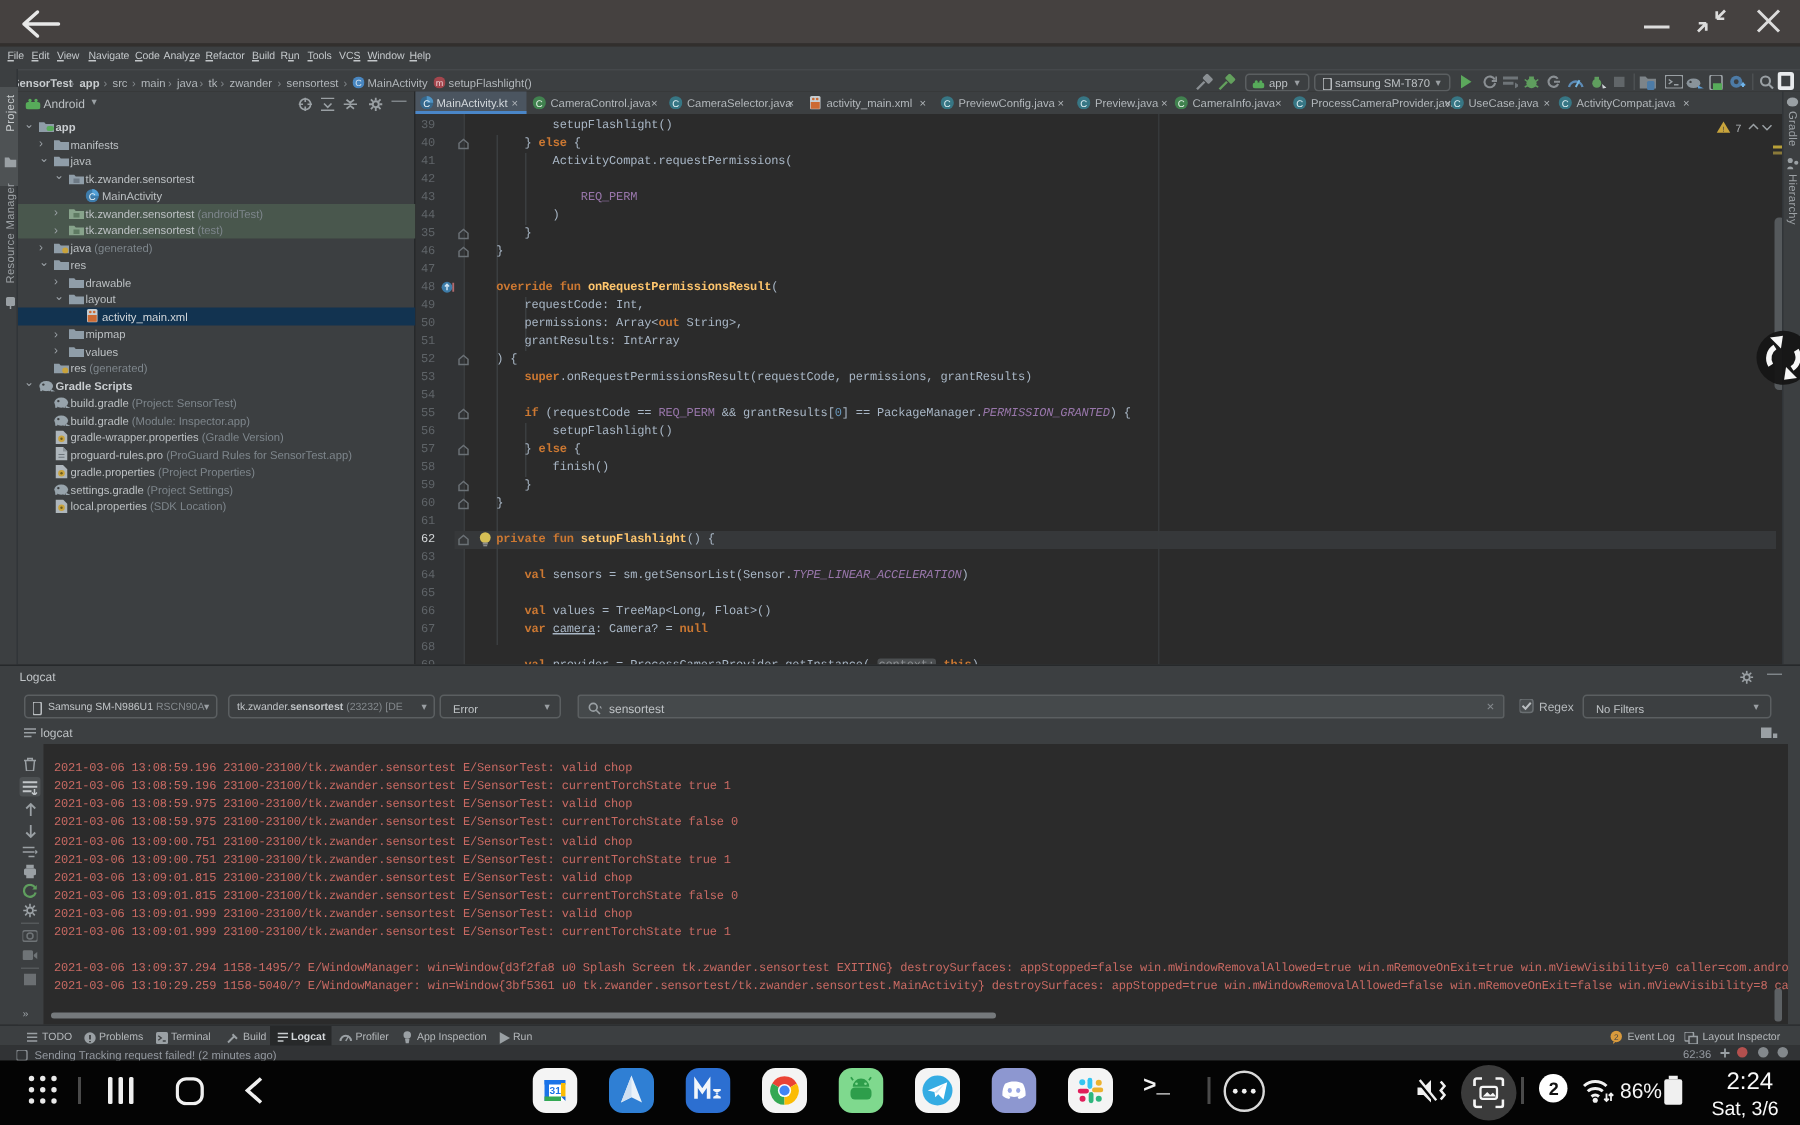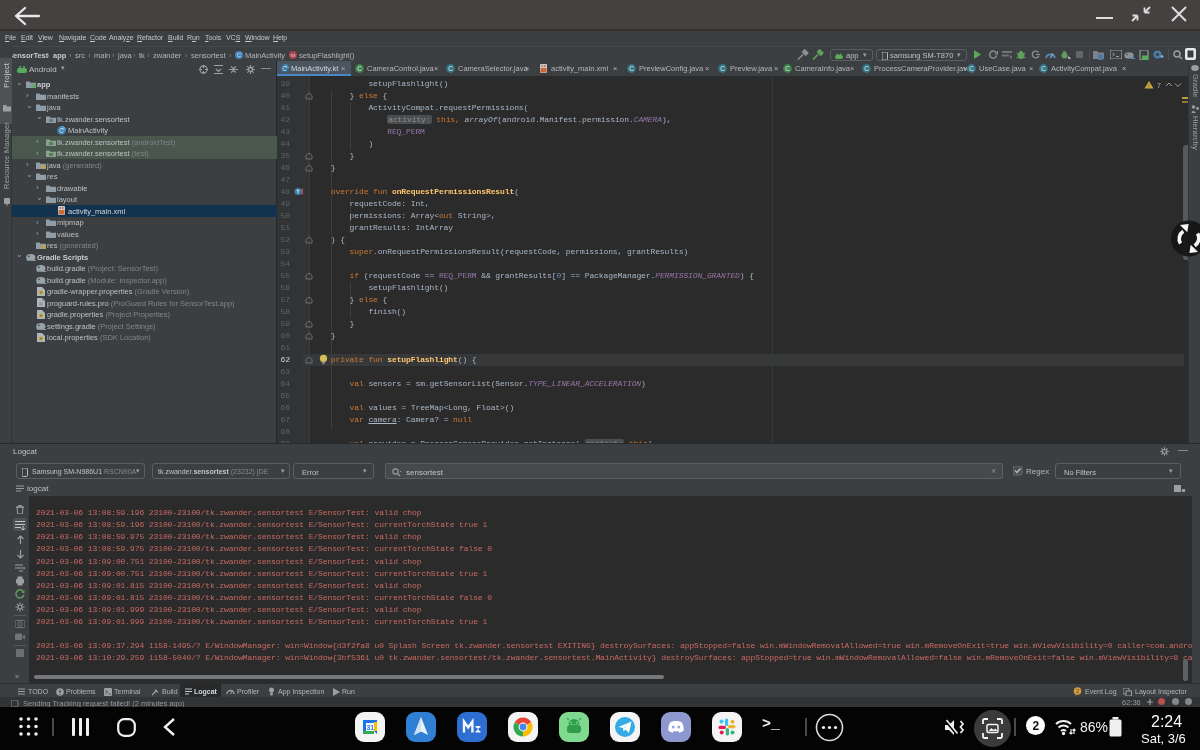--- a/index.html
+++ b/index.html
@@ -26,21 +26,21 @@
 .trow .lbl{position:absolute;top:1.5px;}
 .dim{color:#7e868c;}
 .chev{position:absolute;top:1px;color:#9ba1a6;font-size:7px;}
 
 #tabrow{left:277px;top:61px;width:911px;height:15px;background:#3c3f41;}
 .tab{position:absolute;top:0;height:15px;font-size:7.5px;color:#b3b8bc;}
 #editor{left:277px;top:76px;width:911px;height:367px;background:#2b2b2b;overflow:hidden;}
 #gutter{position:absolute;left:0;top:0;width:33px;height:367px;background:#313335;border-right:1px solid #3a3d3f;}
 .lno{position:absolute;left:0;width:13px;text-align:right;font-family:"Liberation Mono",monospace;font-size:8px;letter-spacing:-.1px;color:#5f6468;}
 .cline{position:absolute;left:35px;white-space:pre;font-family:"Liberation Mono",monospace;font-size:8px;letter-spacing:-.1px;color:#a9b7c6;line-height:12px;}
-.kw{color:#cc7832;}
+.kw{color:#cc7832;font-weight:bold;}
 .cn{color:#9876aa;font-style:italic;}
 .cp{color:#9876aa;}
 .fn{color:#ffc66d;font-weight:bold;}
 .nm{color:#6897bb;}
 .it{font-style:italic;}
 .hint{background:#4b4e50;color:#8d9093;border-radius:2px;padding:0 1px;font-style:normal;}
 .caretrow{position:absolute;left:26px;width:881px;height:12px;background:#36383a;}
 
 #logpanel{left:0;top:443px;width:1200px;height:240px;background:#3c3f41;border-top:1px solid #26292b;}
 #logcontent{position:absolute;left:29px;top:52px;width:1163px;height:187px;background:#2b2b2b;overflow:hidden;}
@@ -523,21 +523,20 @@
 <div class="abs" style="left:72.6px;top:25.5px;width:1px;height:48px;background:#3b3e40"></div>
 <div class="abs" style="left:72.6px;top:121.5px;width:1px;height:36px;background:#3b3e40"></div>
 <div class="abs" style="left:72.6px;top:205.5px;width:1px;height:36px;background:#3b3e40"></div>
 <div class="lno" style="top:3.0px;color:#5f6468">39</div>
 <div class="cline" style="top:1.5px">&nbsp;&nbsp;&nbsp;&nbsp;&nbsp;&nbsp;&nbsp;&nbsp;&nbsp;&nbsp;&nbsp;&nbsp;setupFlashlight()</div>
 <div class="lno" style="top:15.0px;color:#5f6468">40</div>
 <div class="cline" style="top:13.5px">&nbsp;&nbsp;&nbsp;&nbsp;&nbsp;&nbsp;&nbsp;&nbsp;}&nbsp;<span class="kw">else</span>&nbsp;{</div>
 <div class="lno" style="top:27.0px;color:#5f6468">41</div>
 <div class="cline" style="top:25.5px">&nbsp;&nbsp;&nbsp;&nbsp;&nbsp;&nbsp;&nbsp;&nbsp;&nbsp;&nbsp;&nbsp;&nbsp;ActivityCompat.requestPermissions(</div>
 <div class="lno" style="top:39.0px;color:#5f6468">42</div>
-<div class="cline" style="top:37.5px">&nbsp;&nbsp;&nbsp;&nbsp;&nbsp;&nbsp;&nbsp;&nbsp;&nbsp;&nbsp;&nbsp;&nbsp;&nbsp;&nbsp;&nbsp;&nbsp;<span class="hint">activity:</span>&nbsp;<span class="kw">this,</span>&nbsp;<span class="it">arrayOf</span>(android.Manifest.permission.<span class="cn">CAMERA</span>),</div>
 <div class="lno" style="top:51.0px;color:#5f6468">43</div>
 <div class="cline" style="top:49.5px">&nbsp;&nbsp;&nbsp;&nbsp;&nbsp;&nbsp;&nbsp;&nbsp;&nbsp;&nbsp;&nbsp;&nbsp;&nbsp;&nbsp;&nbsp;&nbsp;<span class="cp">REQ_PERM</span></div>
 <div class="lno" style="top:63.0px;color:#5f6468">44</div>
 <div class="cline" style="top:61.5px">&nbsp;&nbsp;&nbsp;&nbsp;&nbsp;&nbsp;&nbsp;&nbsp;&nbsp;&nbsp;&nbsp;&nbsp;)</div>
 <div class="lno" style="top:75.0px;color:#5f6468">35</div>
 <div class="cline" style="top:73.5px">&nbsp;&nbsp;&nbsp;&nbsp;&nbsp;&nbsp;&nbsp;&nbsp;}</div>
 <div class="lno" style="top:87.0px;color:#5f6468">46</div>
 <div class="cline" style="top:85.5px">&nbsp;&nbsp;&nbsp;&nbsp;}</div>
 <div class="lno" style="top:99.0px;color:#5f6468">47</div>
 <div class="lno" style="top:111.0px;color:#5f6468">48</div>

